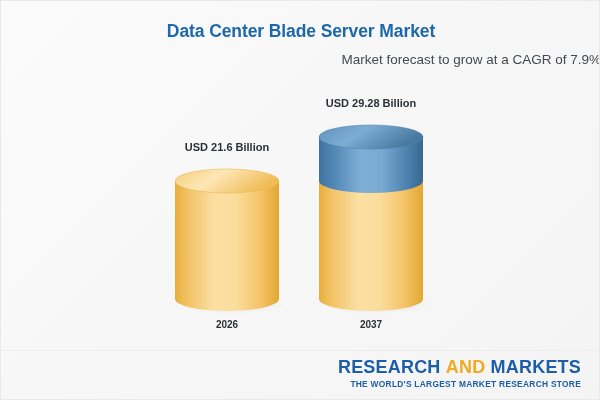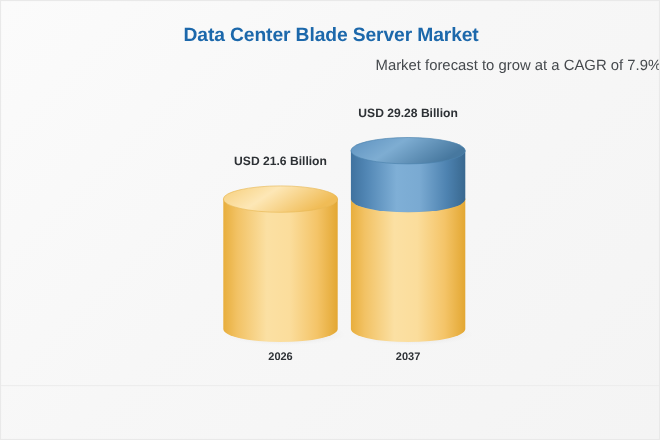--- a/index.html
+++ b/index.html
@@ -90,21 +90,21 @@
 <body>
 
 <div id="infographic">
 
   <div class="chart-title">Data Center Blade Server Market</div>
 
   <div class="chart-subtitle">Market forecast to grow at a CAGR of 7.9%</div>
 
   <div class="plot">
 
-    <div class="bar-group" style="left:168px; width:116px; height:345px;margin-left:28px;">
+    <div class="bar-group" style="left:168px; width:116px; height:345px;">
 
       <div class="value-label" style="top:140px;">USD 21.6 Billion</div>
 
       <div class="cyl-wrap" style="top:166px;">
         <svg class="cyl-svg" width="116" height="148" viewBox="0 0 116 148">
           <defs>
             <linearGradient id="yBody" x1="0" y1="0" x2="1" y2="0">
               <stop offset="0%" stop-color="#e8ae3c"></stop>
               <stop offset="12%" stop-color="#f2c264"></stop>
               <stop offset="38%" stop-color="#fbe0a3"></stop>
@@ -187,14 +187,20 @@
         </svg>
       </div>
 
       <div class="year-label" style="top:318px;">2037</div>
     </div>
   </div>
 
   <div style="position:absolute; left:0; top:349px; width:600px; height:1px; background:#ededed;"></div>
 
 
+  <div style="position:absolute; right:18px; top:357px; text-align:right; line-height:1;">
+    <div style="font-size:18px; font-weight:bold; letter-spacing:0.2px; white-space:nowrap;">
+      <span style="color:#1c5ea8;">RESEARCH</span><span style="color:#1c5ea8;">&nbsp;</span><span style="color:#f0ab23;">AND</span><span style="color:#1c5ea8;">&nbsp;</span><span style="color:#1c5ea8;">MARKETS</span>
+    </div>
+    <div style="font-size:8.4px; font-weight:bold; color:#1c5ea8; letter-spacing:0.28px; margin-top:4px; white-space:nowrap;">THE WORLD'S LARGEST MARKET RESEARCH STORE</div>
+  </div>
 
 </div>
 
 </body></html>

